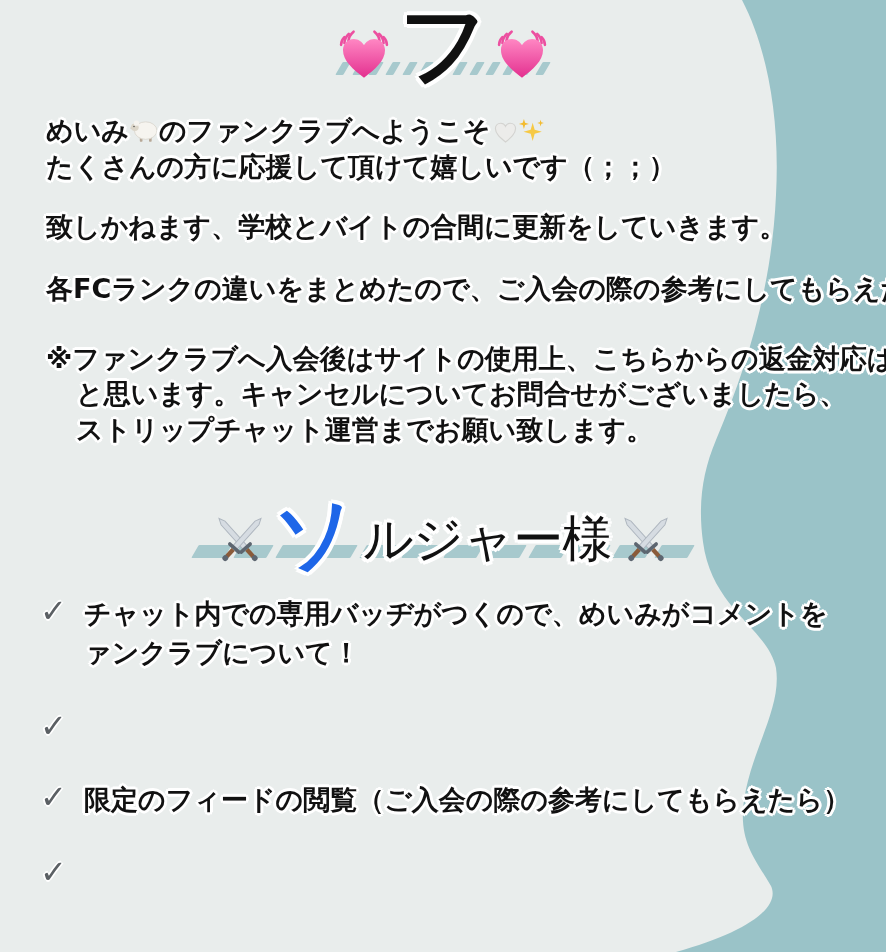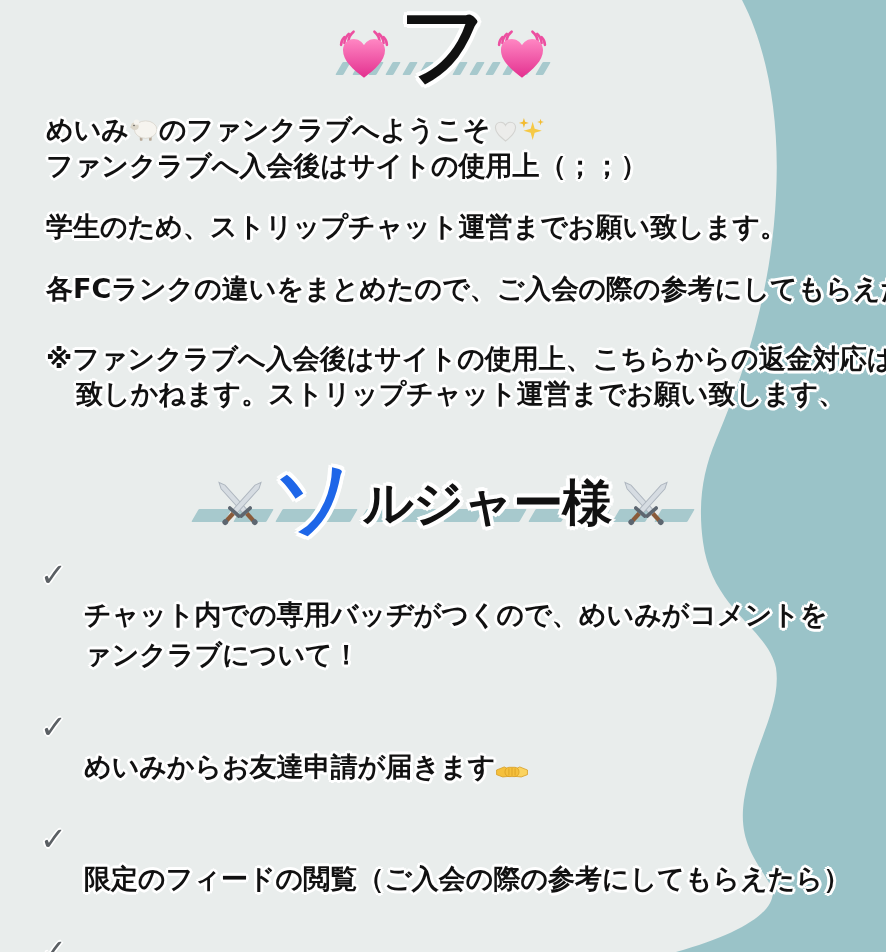--- a/index.html
+++ b/index.html
@@ -37,40 +37,40 @@
   .head-wrap{position:relative;width:fit-content;margin:4px auto 0;}
   .head-row{position:relative;z-index:1;display:flex;align-items:flex-end;gap:6px;}
   .dashes{position:absolute;z-index:0;display:flex;gap:9px;}
   .dashes i{flex:1;height:13px;background:var(--dash);transform:skewX(-30deg);border-radius:1px;}
   .title-dashes{left:4px;right:4px;bottom:10px;}
   .h2-dashes{left:-16px;right:-16px;bottom:14px;}
 
   .big-kana{font-size:88px;font-weight:bold;line-height:.92;letter-spacing:-2px;}
   .title-rest{font-size:56px;font-weight:bold;letter-spacing:-2px;line-height:1;padding-bottom:6px;}
   .h2-big{font-size:80px;font-weight:bold;line-height:.95;display:inline-block;transform:rotate(-8deg);}
-  .h2-rest{font-size:50px;font-weight:bold;letter-spacing:-1px;line-height:1;padding-bottom:8px;}
+  .h2-rest{font-size:50px;font-weight:normal;letter-spacing:-1px;line-height:1;padding-bottom:8px;}
   .head-emoji{flex:0 0 auto;align-self:center;margin-top:26px;}
 
   
   .tx{font-size:27px;font-weight:bold;line-height:1.33;white-space:nowrap;}
-  .intro{margin:28px 0 0 46px;font-family:Liberation Serif, serif;}
+  .intro{margin:28px 0 0 46px;}
   .p2{margin:24px 0 0 46px;}
   .p3{margin:26px 0 0 46px;}
   .notice{margin:34px 0 0 46px;}
   .notice .ind{padding-left:30px;}
 
   
   .benefits{list-style:none;margin:22px 0 0 40px;}
   .benefit{display:flex;align-items:flex-start;gap:14px;margin-bottom:36px;}
   .check{
     font-size:32px;font-weight:bold;color:var(--check);line-height:1.1;
     flex:0 0 30px;
     text-shadow:2px 0 0 #fff,-2px 0 0 #fff,0 2px 0 #fff,0 -2px 0 #fff;
   }
-  .benefit .tx{line-height:1.45;margin-top:37px;}
+  .benefit .tx{line-height:1.45;}
 
   
   svg.emoji{display:inline-block;vertical-align:-6px;}
   .e-heartbeat{width:58px;height:58px;vertical-align:-14px;}
   .e-swords{width:58px;height:58px;}
   .e-sheep{width:30px;height:30px;vertical-align:-5px;}
   .e-wheart{width:29px;height:29px;vertical-align:-6px;}
   .e-sparkle{width:30px;height:30px;vertical-align:-7px;margin-left:-4px;}
   .e-shake{width:34px;height:24px;vertical-align:-3px;}
   .e-eyes{width:36px;height:23px;vertical-align:-2px;}
@@ -157,32 +157,33 @@
       </svg><span>のファンクラブへようこそ</span><svg class="emoji e-wheart" viewBox="0 0 36 36">
         <path d="M18,31 C11.5,25.8 5.5,21 5.5,14.4 C5.5,10.4 8.6,7.8 12.1,7.8
                  C14.7,7.8 17,9.5 18,11.6 C19,9.5 21.3,7.8 23.9,7.8
                  C27.4,7.8 30.5,10.4 30.5,14.4 C30.5,21 24.5,25.8 18,31 Z" fill="#ececea" stroke="#d3d3d0" stroke-width="1.4"></path>
       </svg><svg class="emoji e-sparkle" viewBox="0 0 36 36">
         <path d="M20,8 L22.4,16.6 L31,19 L22.4,21.4 L20,30 L17.6,21.4 L9,19 L17.6,16.6 Z" fill="#f6c945"></path>
         <path d="M9.5,3.5 L10.9,8.1 L15.5,9.5 L10.9,10.9 L9.5,15.5 L8.1,10.9 L3.5,9.5 L8.1,8.1 Z" fill="#f3bb2f"></path>
         <path d="M29.5,4.5 L30.4,7.6 L33.5,8.5 L30.4,9.4 L29.5,12.5 L28.6,9.4 L25.5,8.5 L28.6,7.6 Z" fill="#f3bb2f"></path>
       </svg>
     </div>
-    <div>ファンクラブへ入会後はサイトの使用上（；；）</div>
-  </div>
-
-  <div class="p2 tx ol">学生のため、ストリップチャット運営までお願い致します。</div>
+    <div>たくさんの方に応援して頂けて嬉しいです（；；）</div>
+  </div>
+
+  <div class="p2 tx ol">致しかねます、学校とバイトの合間に更新をしていきます。</div>
 
   <div class="p3 tx ol">
     <div>各FCランクの違いをまとめたので、ご入会の際の参考にしてもらえたら。。！</div>
   </div>
 
   <div class="notice tx ol">
     <div>※ファンクラブへ入会後はサイトの使用上、こちらからの返金対応は</div>
-    <div class="ind">致しかねます。ストリップチャット運営までお願い致します、</div>
+    <div class="ind">と思います。キャンセルについてお問合せがございましたら、</div>
+    <div class="ind">ストリップチャット運営までお願い致します。</div>
   </div>
 
   <div class="head-wrap" style="margin-top:40px;">
     <div class="dashes h2-dashes">
       <i></i>
         <i></i>
         <i></i>
         <i></i>
         <i></i>
         <i></i>
@@ -232,28 +233,20 @@
     <li class="benefit">
       <span class="check">✓</span>
       <span class="tx ol">
         <div>チャット内での専用バッヂがつくので、めいみがコメントを</div>
         <div>ァンクラブについて！</div>
       </span>
     </li>
 
     <li class="benefit">
       <span class="check">✓</span>
-      <span class="tx ol">
-        <span>めいみからお友達申請が届きます</span><svg class="emoji e-shake" viewBox="0 0 44 30">
-          <path d="M2,15 L12,11 L20,15 L20,23 L10,24 L2,21 Z" fill="#f5c03c" stroke="#d79c22"></path>
-          <path d="M42,15 L32,11 L24,15 L24,23 L34,24 L42,21 Z" fill="#fbd35f" stroke="#d79c22"></path>
-          <rect x="13" y="11.5" width="18" height="12" rx="5.5" fill="#f5c03c" stroke="#d79c22"></rect>
-          <path d="M18,13.5 v8 M22,13 v9 M26,13.5 v8" stroke="#d79c22" fill="none" stroke-linecap="round"></path>
-        </svg>
-      </span>
     </li>
 
     <li class="benefit">
       <span class="check">✓</span>
       <span class="tx ol">
         <span>限定のフィードの閲覧（ご入会の際の参考にしてもらえたら）</span>
       </span>
     </li>
 
     <li class="benefit">

